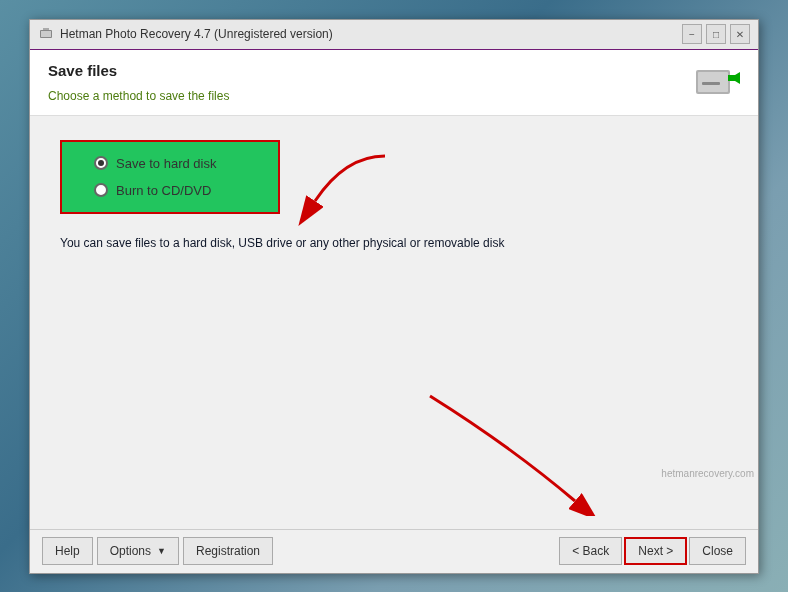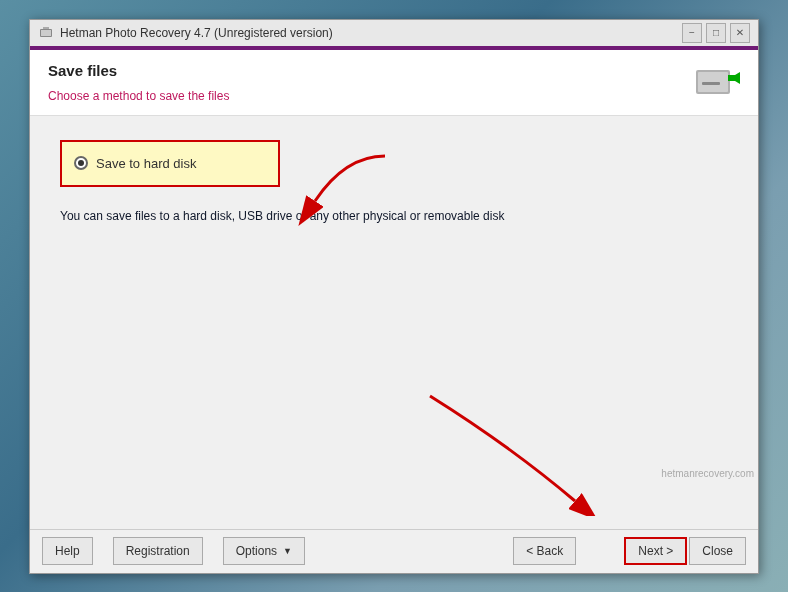--- a/index.html
+++ b/index.html
@@ -21,21 +21,21 @@
       background: #f0f0f0;
       border: 1px solid #999;
       box-shadow: 2px 2px 10px rgba(0,0,0,0.4);
       display: flex;
       flex-direction: column;
       position: relative;
     }
 
     .title-bar {
       background: #e8e8e8;
-      border-bottom: 4px solid #701a75;
+      border-bottom: 1px solid #701a75;
       height: 30px;
       display: flex;
       align-items: center;
       padding: 0 8px;
       justify-content: space-between;
       flex-shrink: 0;
     }
 
     .title-bar-left {
       display: flex;
@@ -85,36 +85,36 @@
 
     .header-title {
       font-size: 15px;
       font-weight: bold;
       color: #222;
       margin-bottom: 10px;
     }
 
     .header-subtitle {
       font-size: 12px;
-      color: #be185d;
+      color: #4d7c0f;
     }
 
     .main-content {
       flex: 1;
       background: #f0f0f0;
       padding: 24px 30px;
       position: relative;
       overflow: hidden;
     }
 
     .options-box {
       border: 2px solid #cc0000;
-      padding: 14px 12px;
+      padding: 14px 32px;
       display: inline-block;
-      background: #fef9c3;
+      background: #22c55e;
       min-width: 220px;
       position: relative;
     }
 
     .radio-option {
       display: flex;
       align-items: center;
       margin-bottom: 12px;
       cursor: pointer;
       font-size: 13px;
@@ -158,21 +158,21 @@
       height: 44px;
       display: flex;
       align-items: center;
       padding: 0 12px;
       justify-content: space-between;
       flex-shrink: 0;
     }
 
     .footer-left {
       display: flex;
-      gap: 20px;
+      gap: 4px;
     }
 
     .footer-right {
       display: flex;
       gap: 2px;
       align-items: center;
     }
 
     .footer-btn {
       height: 28px;
@@ -183,21 +183,20 @@
       font-size: 12px;
       color: #333;
       display: flex;
       align-items: center;
       gap: 4px;
     }
 
     .footer-btn.next-btn {
       border: 2px solid #cc0000;
       font-weight: 500;
-      margin-left: 46px;
     }
 
     .watermark {
       position: absolute;
       bottom: 50px;
       right: 4px;
       font-size: 10px;
       color: #aaa;
     }
 
@@ -255,20 +254,24 @@
 
   <div class="main-content">
 
     
     <div class="options-box">
       
       <div id="radio-options-container">
           <div class="radio-option">
             <div class="radio-input checked"></div>
             <span>Save to hard disk</span>
+          </div>
+          <div class="radio-option">
+            <div class="radio-input"></div>
+            <span>Burn to CD/DVD</span>
           </div>
         </div>
     </div>
 
     
     <svg style="position:absolute; top:30px; left:255px; pointer-events:none;" width="120" height="100" viewBox="0 0 120 100">
       <defs>
         <marker id="arrowhead1" markerWidth="10" markerHeight="7" refX="0" refY="3.5" orient="auto">
           <polygon points="0 0, 10 3.5, 0 7" fill="#cc0000"></polygon>
         </marker>
@@ -289,25 +292,25 @@
       <path d="M 20 10 Q 100 60 165 115" stroke="#cc0000" stroke-width="3" fill="none" marker-end="url(#arrowhead2)"></path>
     </svg>
 
     
     <div class="watermark">hetmanrecovery.com</div>
   </div>
 
   <div class="footer-bar">
     <div class="footer-left">
       <button class="footer-btn">Help</button>
-      <button class="footer-btn">Registration</button>
       <button class="footer-btn">
         <span>Options</span>
         <span class="chevron-down">▼</span>
       </button>
+      <button class="footer-btn">Registration</button>
     </div>
     <div class="footer-right">
       <button class="footer-btn">&lt; Back</button>
       <button class="footer-btn next-btn">Next &gt;</button>
       <button class="footer-btn">Close</button>
     </div>
   </div>
 
 </div>
 

